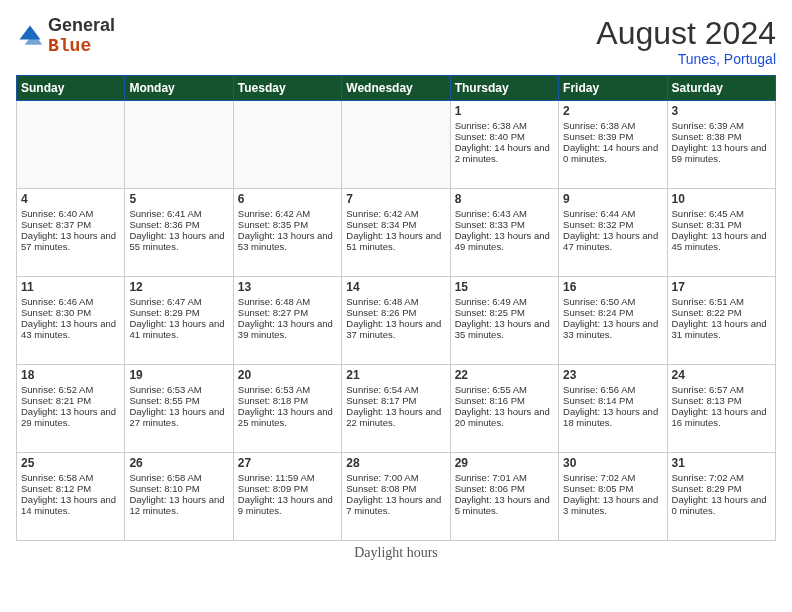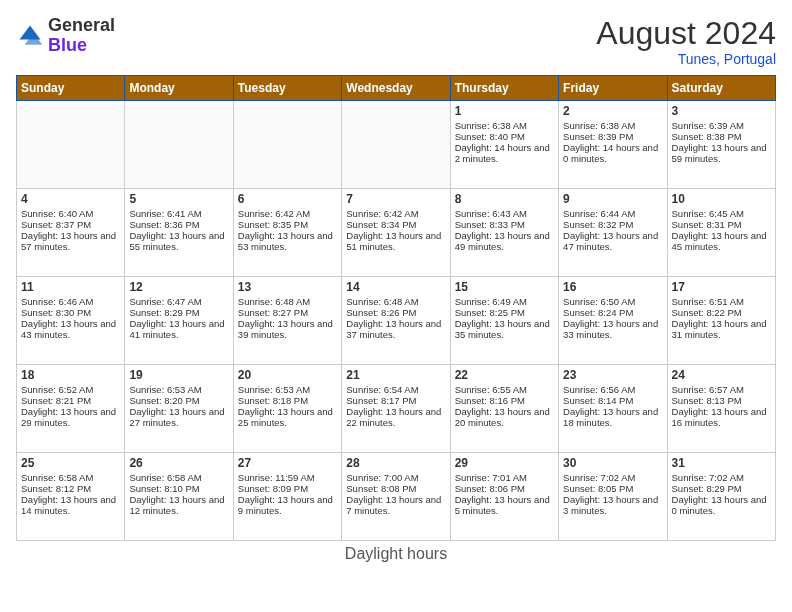--- a/index.html
+++ b/index.html
@@ -27,21 +27,21 @@
       display: flex;
       align-items: center;
       gap: 4px;
     }
     .logo-text {
       font-size: 18px;
       font-weight: bold;
       line-height: 1.1;
     }
     .logo-general { color: #333; }
-    .logo-blue { color: #6d28d9; }
+    .logo-blue { color: #c2410c; font-family: Liberation Mono, monospace; }
     .logo-icon {
       width: 28px;
       height: 28px;
     }
     .title-block {
       text-align: right;
       margin-left: 24px;
     }
     .month-year {
       font-size: 32px;
@@ -54,21 +54,21 @@
       color: #1d4ed8;
     }
     .calendar {
       flex: 1;
       border: 1px solid #ccc;
       border-collapse: collapse;
       width: 100%;
       table-layout: fixed;
     }
     .calendar th {
-      background: #a16207;
+      background: #14532d;
       color: #fff;
       font-size: 12px;
       font-weight: bold;
       padding: 5px 4px;
       text-align: left;
       border: 1px solid #1555a0;
     }
     .calendar td {
       border: 1px solid #ccc;
       vertical-align: top;
@@ -85,22 +85,23 @@
       font-size: 12px;
       font-weight: bold;
       margin-bottom: 2px;
       display: block;
     }
     .footer {
       display: flex;
       justify-content: center;
       align-items: center;
       padding: 4px 0 0 0;
-      font-size: 16px;
+      font-size: 14px;
       color: #555;
+      font-family: Liberation Serif, serif;
     }
   </style>
 </head>
 <body>
 
 <div class="page">
   <div class="header">
     <div class="logo">
       <svg class="logo-icon" viewBox="0 0 32 32">
         <polygon points="16,4 28,20 4,20" fill="#1a6bbf"></polygon>
@@ -245,21 +246,21 @@
         <tr>
           <td>
             <span class="day-num">18</span>
             <div>Sunrise: 6:52 AM</div>
             <div>Sunset: 8:21 PM</div>
             <div>Daylight: 13 hours and 29 minutes.</div>
           </td>
           <td>
             <span class="day-num">19</span>
             <div>Sunrise: 6:53 AM</div>
-            <div>Sunset: 8:20 PM</div>
+            <div>Sunset: 8:55 PM</div>
             <div>Daylight: 13 hours and 27 minutes.</div>
           </td>
           <td>
             <span class="day-num">20</span>
             <div>Sunrise: 6:53 AM</div>
             <div>Sunset: 8:18 PM</div>
             <div>Daylight: 13 hours and 25 minutes.</div>
           </td>
           <td>
             <span class="day-num">21</span>

